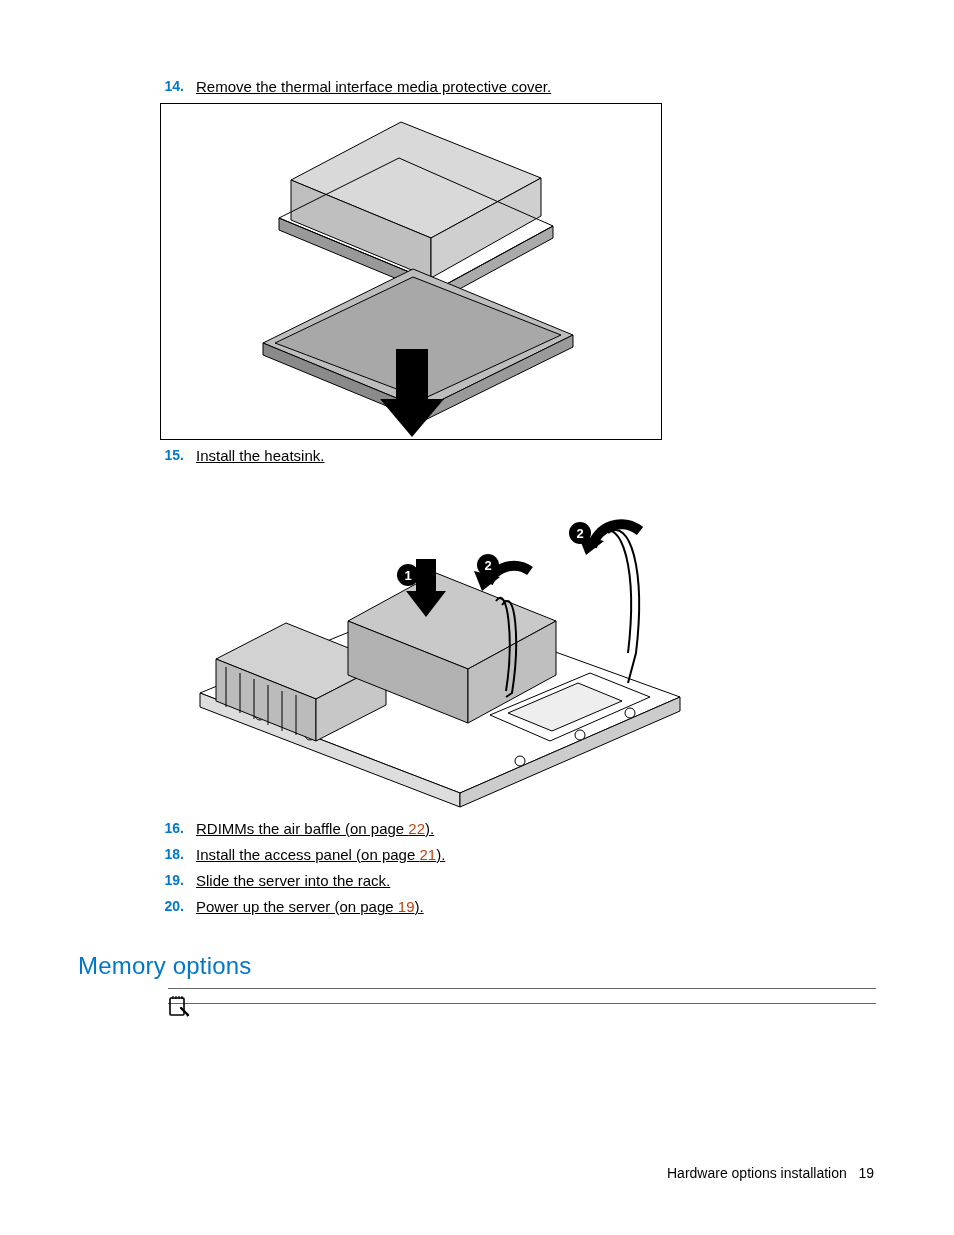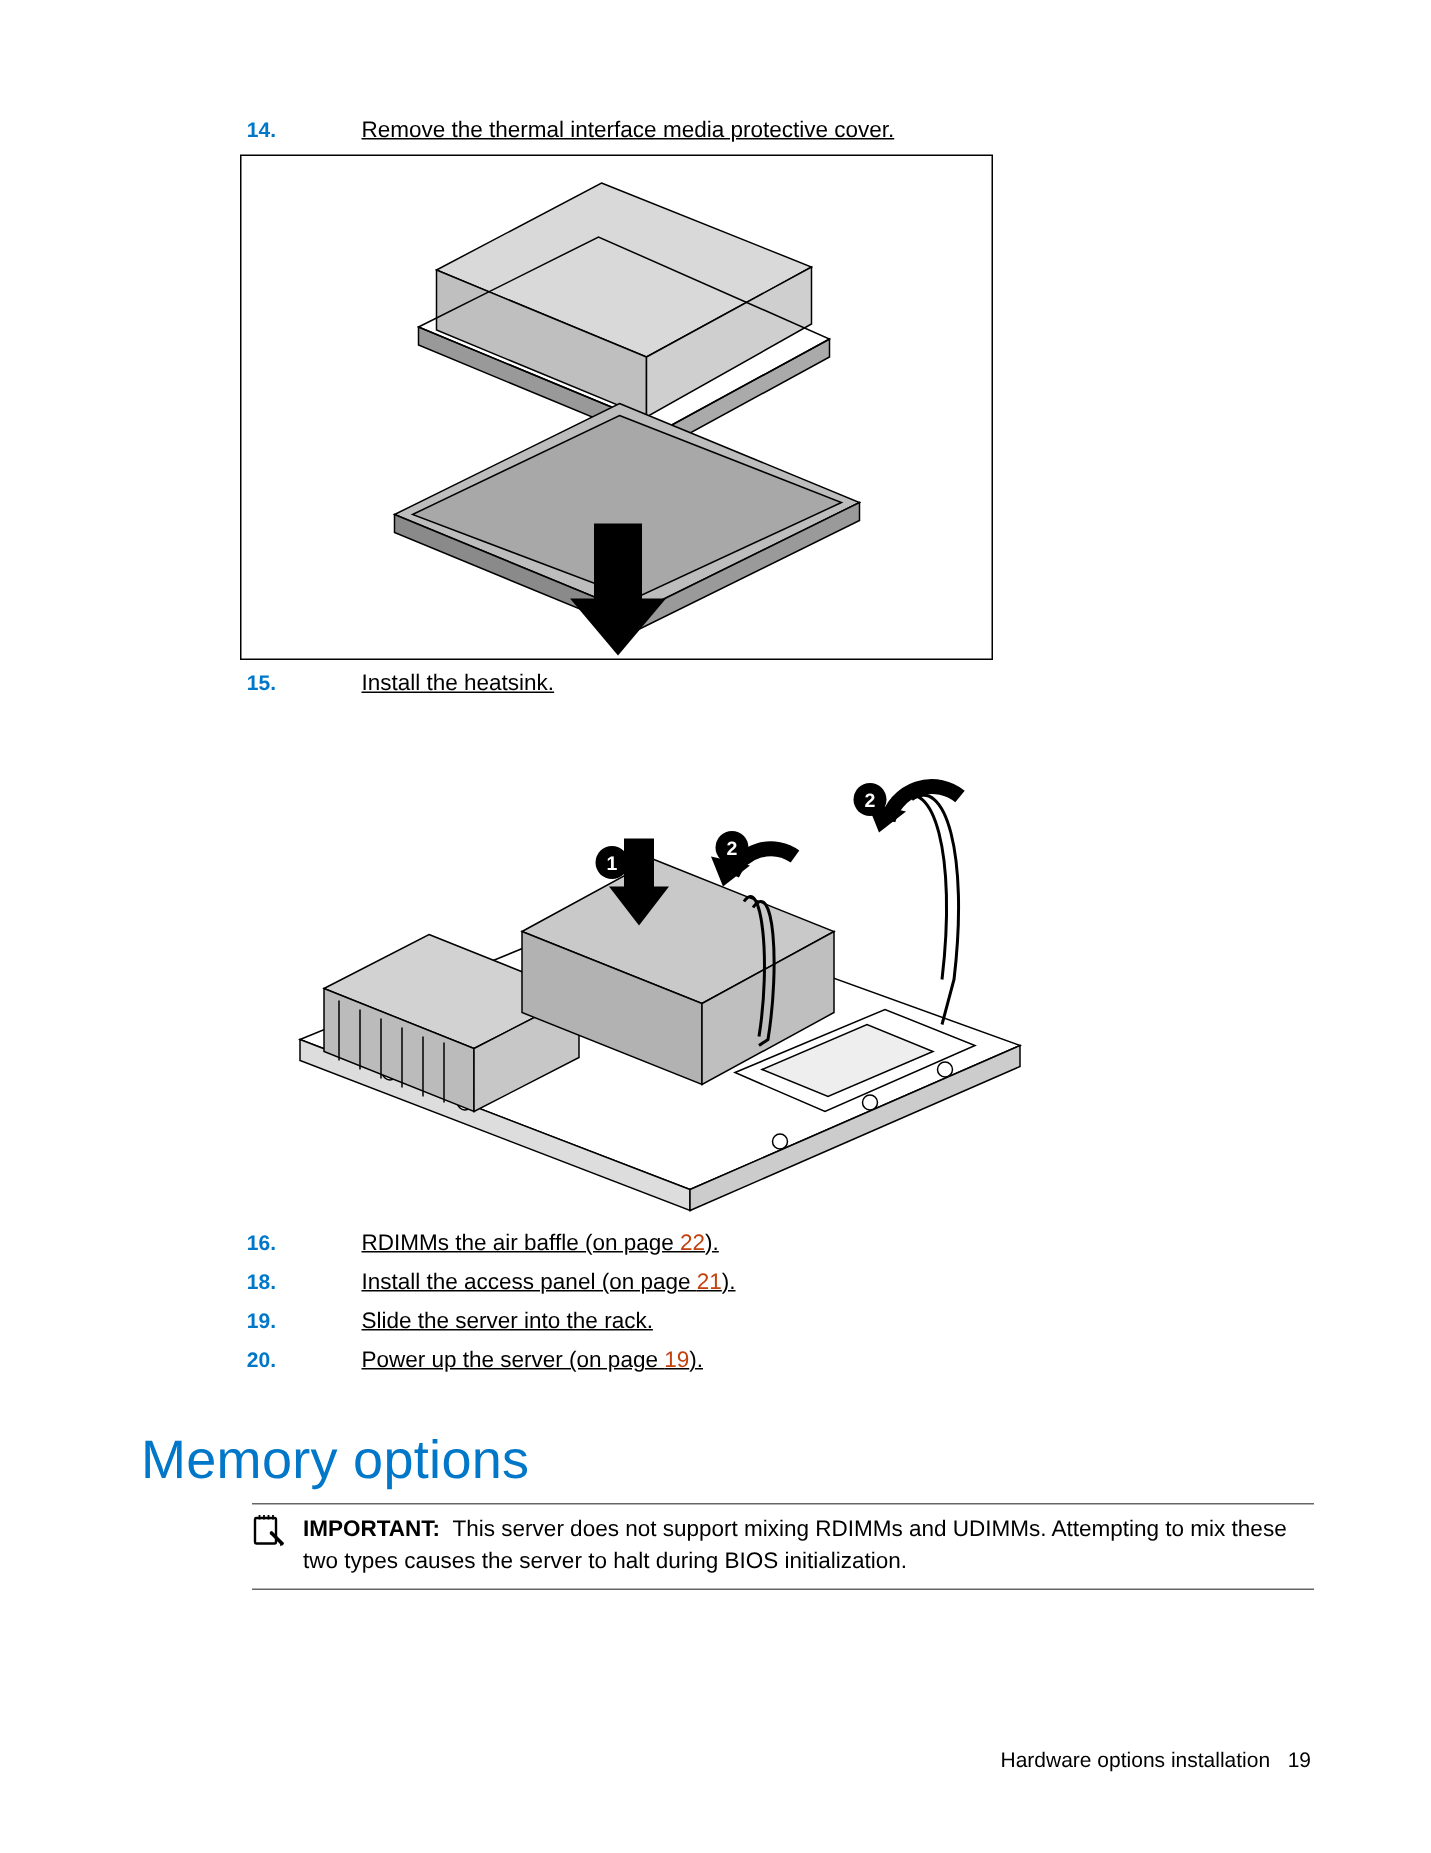--- a/index.html
+++ b/index.html
@@ -19,21 +19,20 @@
     height: 1235px;
     box-sizing: border-box;
     padding: 75px 78px 60px 78px;
   }
   .ol-row {
     display: flex;
     align-items: flex-start;
     margin: 2px 0 6px 72px;
     font-size: 15px;
     line-height: 1.35;
-    gap: 45px;
   }
   .ol-num {
     color: #0077c8;
     font-weight: bold;
     width: 34px;
     flex: 0 0 34px;
     text-align: right;
     padding-right: 12px;
     font-size: 14px;
   }
@@ -45,23 +44,23 @@
   .figure-box {
     border: 1px solid #000;
     position: relative;
     background: #fff;
     overflow: hidden;
   }
   .fig1 { width: 500px; height: 335px; }
   .fig2-wrap { position: relative; width: 528px; height: 340px; }
   h1.section {
     font-weight: 300;
-    font-size: 36px;
+    font-size: 24px;
     color: #0077c8;
-    margin: 34px 0 8px 16px;
+    margin: 34px 0 8px 0;
     letter-spacing: 0.2px;
   }
   .note-block {
     margin: 4px 0 0 90px;
     border-top: 1px solid #666;
     border-bottom: 1px solid #666;
     padding: 6px 0 8px 0;
     display: flex;
     font-size: 15px;
     line-height: 1.4;
@@ -224,22 +223,19 @@
 
   <div class="note-block">
     <div class="note-icon">
       <svg width="22" height="22" viewBox="0 0 22 22" style="position:absolute;top:0;left:0">
         <rect x="2" y="3" width="14" height="17" rx="1" fill="none" stroke="#000" stroke-width="1.6"></rect>
         <path d="M5 1 L5 4 M8 1 L8 4 M11 1 L11 4 M14 1 L14 4" stroke="#000" stroke-width="1.2"></path>
         <path d="M13 13 L20 20" stroke="#000" stroke-width="2.4" stroke-linecap="round"></path>
         <path d="M18 17 L21 20 L19 22" fill="#000"></path>
       </svg>
     </div>
-    <div class="note-text">
-      <b>IMPORTANT:</b>&nbsp;&nbsp;<span>This server does not support mixing RDIMMs and UDIMMs. Attempting to mix these two types causes the server to halt during BIOS initialization.</span>
-    </div>
   </div>
 
   <div class="footer">
     <span>Hardware options installation</span>&nbsp;&nbsp;&nbsp;<span>19</span>
   </div>
 
 </div>
 
 </body></html>

